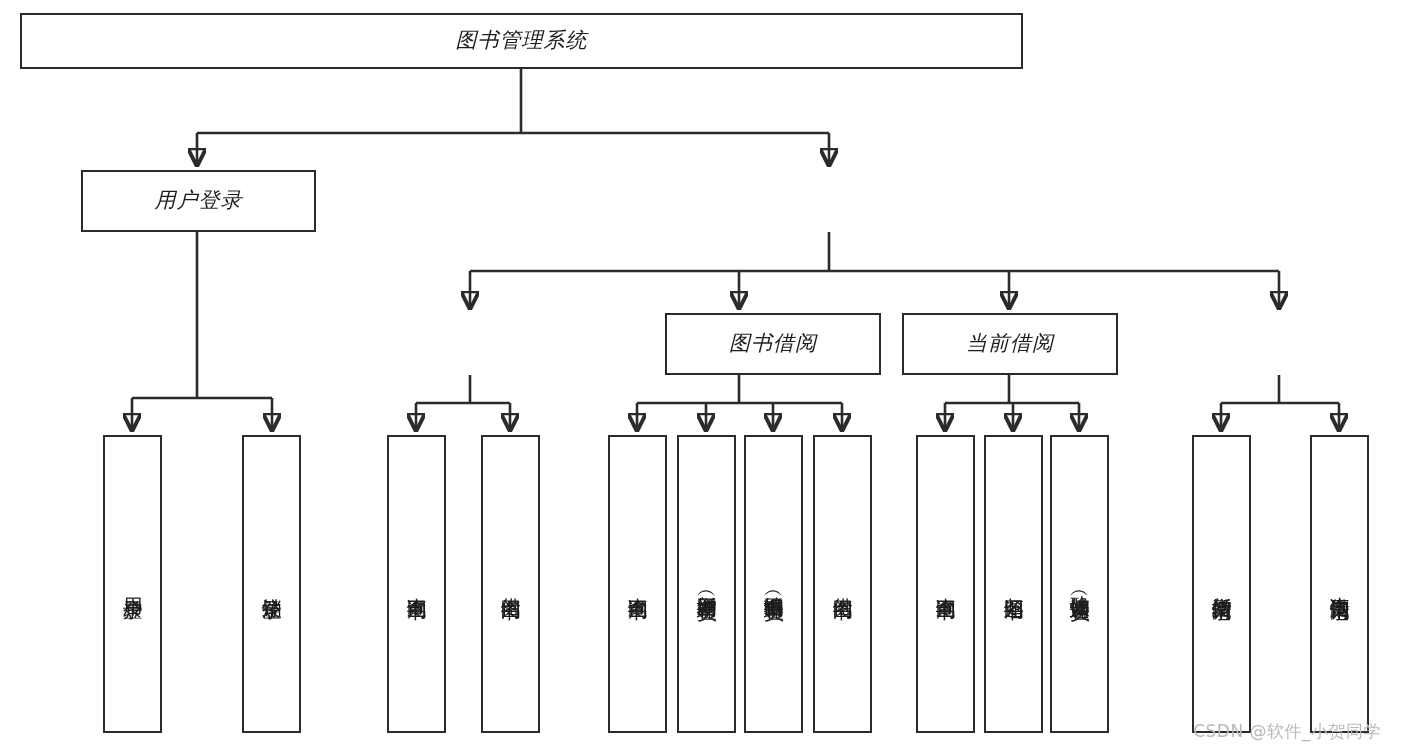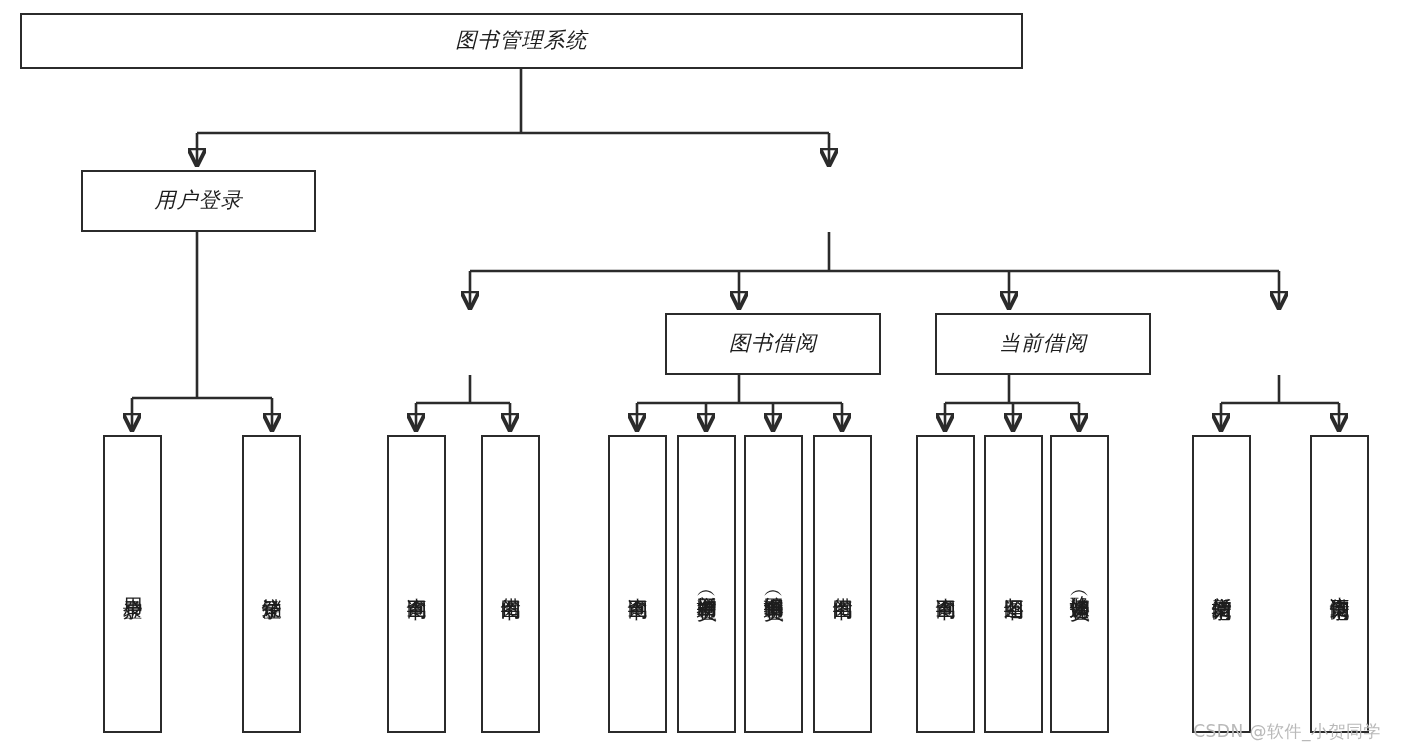--- a/index.html
+++ b/index.html
@@ -128,21 +128,21 @@
     <span class="label">图书管理系统</span>
   </div>
 
   <div class="box box-h" style="left:81px; top:170px; width:235px; height:62px;">
     <span class="label">用户登录</span>
   </div>
 
   <div class="box box-h" style="left:632px; top:313px; width:216px; height:62px;margin-left:33px;">
     <span class="label">图书借阅</span>
   </div>
-  <div class="box box-h" style="left:902px; top:313px; width:216px; height:62px;margin-left:33px;">
+  <div class="box box-h" style="left:902px; top:313px; width:216px; height:62px;">
     <span class="label">当前借阅</span>
   </div>
 
   <div class="box box-v" style="left:103px; top:435px; width:59px; height:298px;">
     <span class="label">用户登录</span>
   </div>
   <div class="box box-v" style="left:242px; top:435px; width:59px; height:298px;">
     <span class="label">注销登录</span>
   </div>
 

